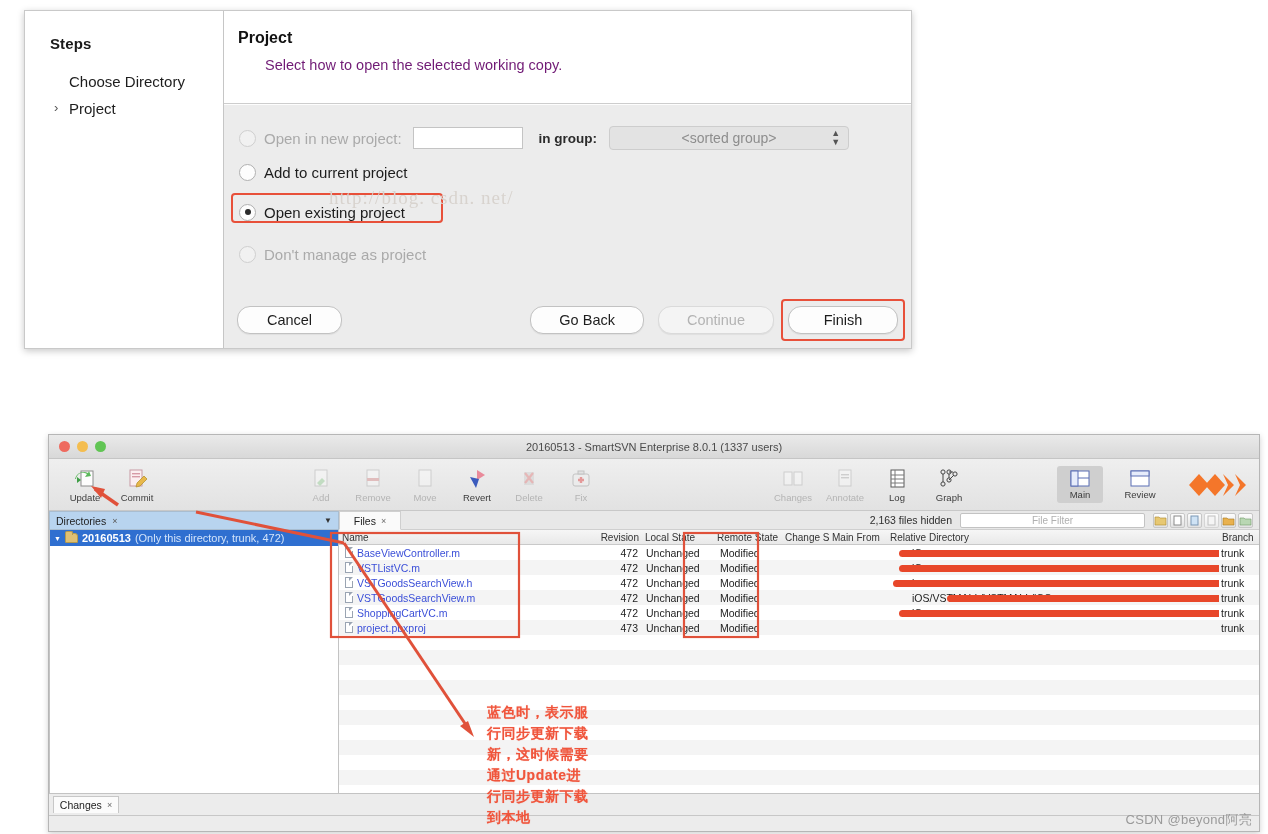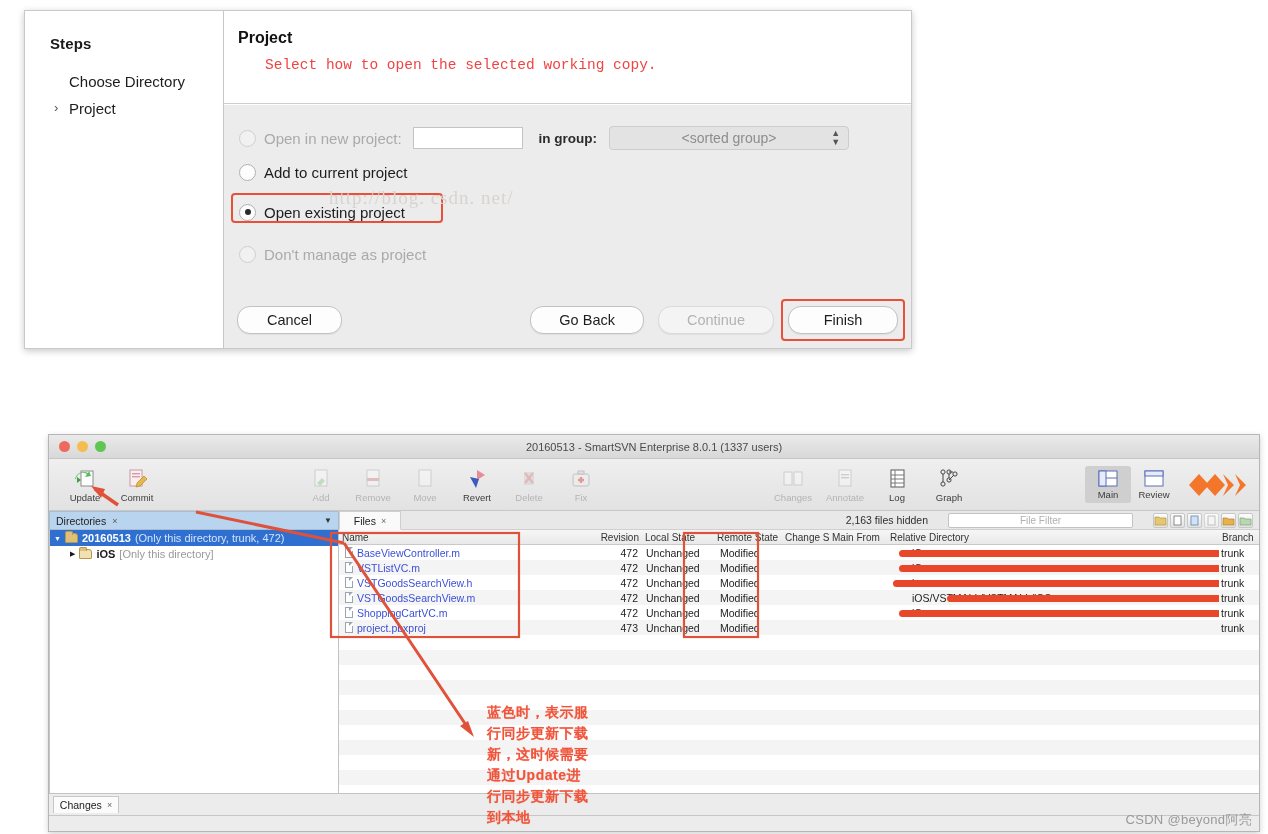--- a/index.html
+++ b/index.html
@@ -41,21 +41,21 @@
   }
   .wiz-right { flex: 1; display: flex; flex-direction: column; position: relative; }
   .wiz-head {
     height: 93px; background: #ffffff;
     border-bottom: 1px solid #cdcdcd;
     padding: 18px 0 0 14px;
   }
   .wiz-head-title {
     font-size: 16px; font-weight: bold; color: #111; margin-bottom: 10px;
   }
-  .wiz-head-sub { font-size: 14.5px; color: #ef4444; padding-left: 27px; font-family: Liberation Mono, monospace; }
+  .wiz-head-sub { font-size: 14.5px; color: #701a75; padding-left: 27px; }
   .wiz-body {
     flex: 1; background: #ececec;
     border-top: 1px solid #fdfdfd;
     padding: 16px 0 0 12px; position: relative;
   }
   .opt-row { display: flex; align-items: center; height: 34px; padding-left: 3px; position: relative;}
   .radio {
     width: 17px; height: 17px; border-radius: 50%;
     border: 1px solid #b0b0b0; background: #fdfdfd;
     display: inline-flex; align-items: center; justify-content: center;
@@ -133,21 +133,21 @@
     display: flex; align-items: center; padding: 0 10px; position: relative;
   }
   .tb-item {
     width: 52px; display: flex; flex-direction: column;
     align-items: center; justify-content: center; gap: 1px;
   }
   .tb-label { font-size: 9.5px; color: #3c3c3c; }
   .tb-item.dim .tb-label { color: #b4b4b4; }
   .tb-icon { width: 24px; height: 24px; position: relative; }
   .tb-group-gap { width: 132px; }
-  .tb-right { margin-left: auto; display: flex; align-items: center; gap: 0; }
+  .tb-right { margin-left: auto; display: flex; align-items: center; gap: 14px; }
   .tb-viewbtn {
     width: 46px; display: flex; flex-direction: column; align-items: center;
     padding: 3px 0; border-radius: 3px;
   }
   .tb-viewbtn.active { background: #cfcfcf; }
   .logo { display: flex; align-items: center; margin-left: 10px; margin-right: 2px; }
 
   .svn-tabsrow { height: 19px; display: flex; background: #e0e0e0; }
   .tab-dir {
     width: 290px; background: #b8d4ef; border: 1px solid #a9bdd0;
@@ -157,21 +157,21 @@
   .tab-dir .x { margin-left: 6px; color: #5a5a5a; font-size: 9px; }
   .dircollapse { position: absolute; right: 6px; font-size: 8px; color: #333; }
   .tab-files {
     width: 62px; background: #fafafa; border: 1px solid #cfcfcf; border-bottom-color: #fafafa;
     display: flex; align-items: center; justify-content: center; gap: 5px;
     font-size: 10.5px; color: #222;
   }
   .tab-files .x { color: #6a6a6a; font-size: 9px; }
   .filterbar {
     flex: 1; background: #e8e8e8; display: flex; align-items: center;
-    justify-content: flex-end; gap: 20px; padding-right: 6px; border-bottom: 1px solid #cfcfcf;
+    justify-content: flex-end; gap: 8px; padding-right: 6px; border-bottom: 1px solid #cfcfcf;
   }
   .hidden-count { font-size: 10.5px; color: #2e2e2e; }
   .file-filter {
     width: 185px; height: 15px; background: #fff; border: 1px solid #c3c3c3;
     border-radius: 2px; font-size: 10px; color: #b0b0b0;
     display: flex; align-items: center; justify-content: center;
   }
   .mini-icons { display: flex; gap: 2px; }
   .mini-ic { width: 15px; height: 15px; border-radius: 2px; }
 
@@ -558,26 +558,20 @@
     </div>
 
     <div class="svn-main">
 
       <div class="dirpane">
         <div class="dir-row-sel">
           <span class="tri">▼</span>
           <span class="folder"></span>
           <span style="font-weight:bold;">20160513</span>
           <span class="dir-sel-note">(Only this directory, trunk, 472)</span>
-        </div>
-        <div class="dir-row-sub">
-          <span class="tri">▶</span>
-          <span class="folder" style="background:#f0e0b4;"></span>
-          <span style="font-weight:bold;">iOS</span>
-          <span class="dir-note">[Only this directory]</span>
         </div>
       </div>
 
       <div class="filepane">
         <div class="fp-head">
           <span class="col col-name">Name</span>
           <span class="col col-rev">Revision</span>
           <span class="col col-local">Local State</span>
           <span class="col col-remote">Remote State</span>
           <span class="col col-cs">Change Set</span>

